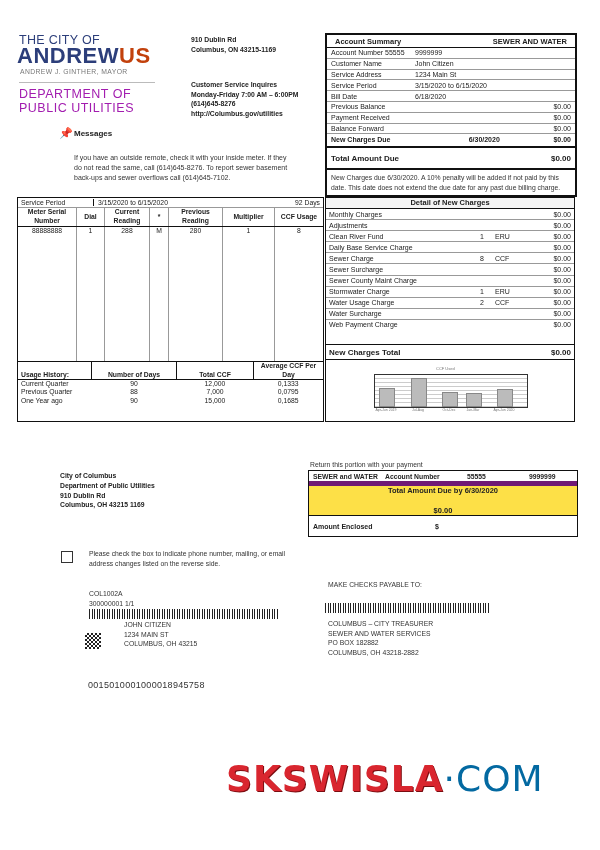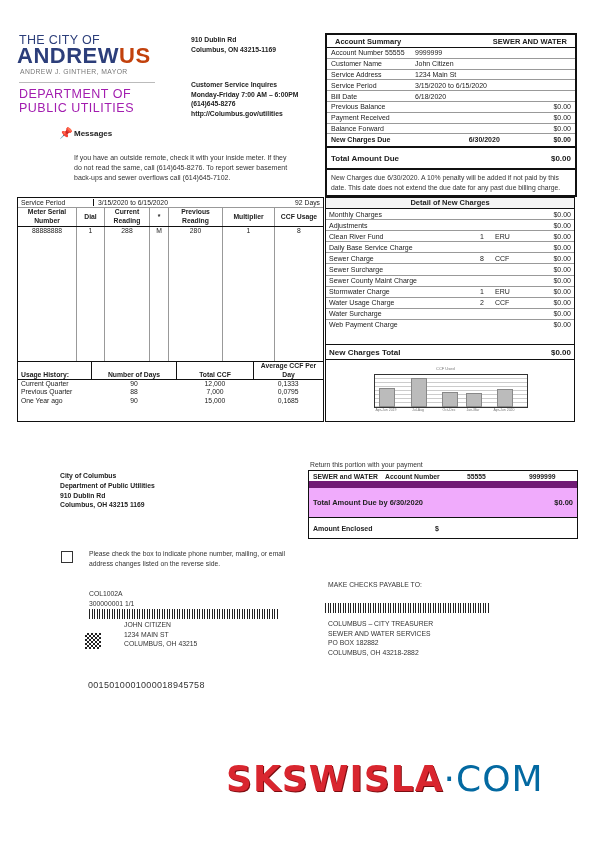--- a/index.html
+++ b/index.html
@@ -48,21 +48,21 @@
   .ctotal{display:flex;justify-content:space-between;font-weight:bold;font-size:8px;padding:0 3px;height:14px;align-items:center;border-top:1.5px solid #111;border-bottom:1.5px solid #111;margin-top:14px;}
   .chart{position:absolute;left:48px;top:176px;width:152px;height:32px;border:1px solid #333;background:repeating-linear-gradient(to bottom,#fff 0,#fff 3px,#ccc 3px,#ccc 4px);}
   .bar{position:absolute;bottom:0;width:14px;background:#bbb;border:1px solid #888;}
   .chart-title{position:absolute;left:110px;top:168px;font-size:4px;color:#777;}
   .xl{position:absolute;top:210px;font-size:3.5px;color:#777;width:22px;text-align:center;}
   
   .remit-addr{left:60px;top:471px;font-size:6.8px;font-weight:bold;line-height:9.8px;}
   .remit-lbl{left:310px;top:461px;font-size:6.8px;color:#333;}
   .remit{left:308px;top:470px;width:268px;border:1px solid #111;}
   .rhead{display:flex;font-size:6.8px;font-weight:bold;height:10px;align-items:center;padding:0 4px;border-top:1.5px solid #111;}
-  .rtotal{display:flex;justify-content:space-between;background:#f0abfc;height:29px;align-items:center;padding:0 4px;font-weight:bold;font-size:7.5px;border-top:7px solid #701a75;border-bottom:1px solid #111;}
+  .rtotal{display:flex;justify-content:space-between;background:#fde047;height:29px;align-items:center;padding:0 4px;font-weight:bold;font-size:7.5px;border-top:5px solid #701a75;border-bottom:1px solid #111;flex-direction:column;}
   .renc{display:flex;height:20px;align-items:center;padding:0 4px;font-weight:bold;font-size:7px;}
   .chk{left:61px;top:551px;width:10px;height:10px;border:1px solid #333;}
   .chk-txt{left:89px;top:549px;font-size:6.8px;line-height:10px;width:210px;color:#333;}
   .mono{font-size:6.8px;color:#333;line-height:9.5px;}
   .barcode{height:10px;background:repeating-linear-gradient(90deg,#222 0,#222 1px,#fff 1px,#fff 3px,#222 3px,#222 4px,#fff 4px,#fff 5px);}
   .qr{left:85px;top:633px;width:16px;height:16px;background:repeating-conic-gradient(#222 0 25%,#fff 0 50%) 0 0/4px 4px;}
   .wm{left:226px;top:758px;font-size:36px;font-weight:bold;color:#d9262f;letter-spacing:1px;font-family:"DejaVu Sans",sans-serif;text-shadow:1px 1px 0 #7a0c10;}
   .wm .dot{color:#0369a1;font-weight:normal;text-shadow:none;}
 </style>
 </head>

